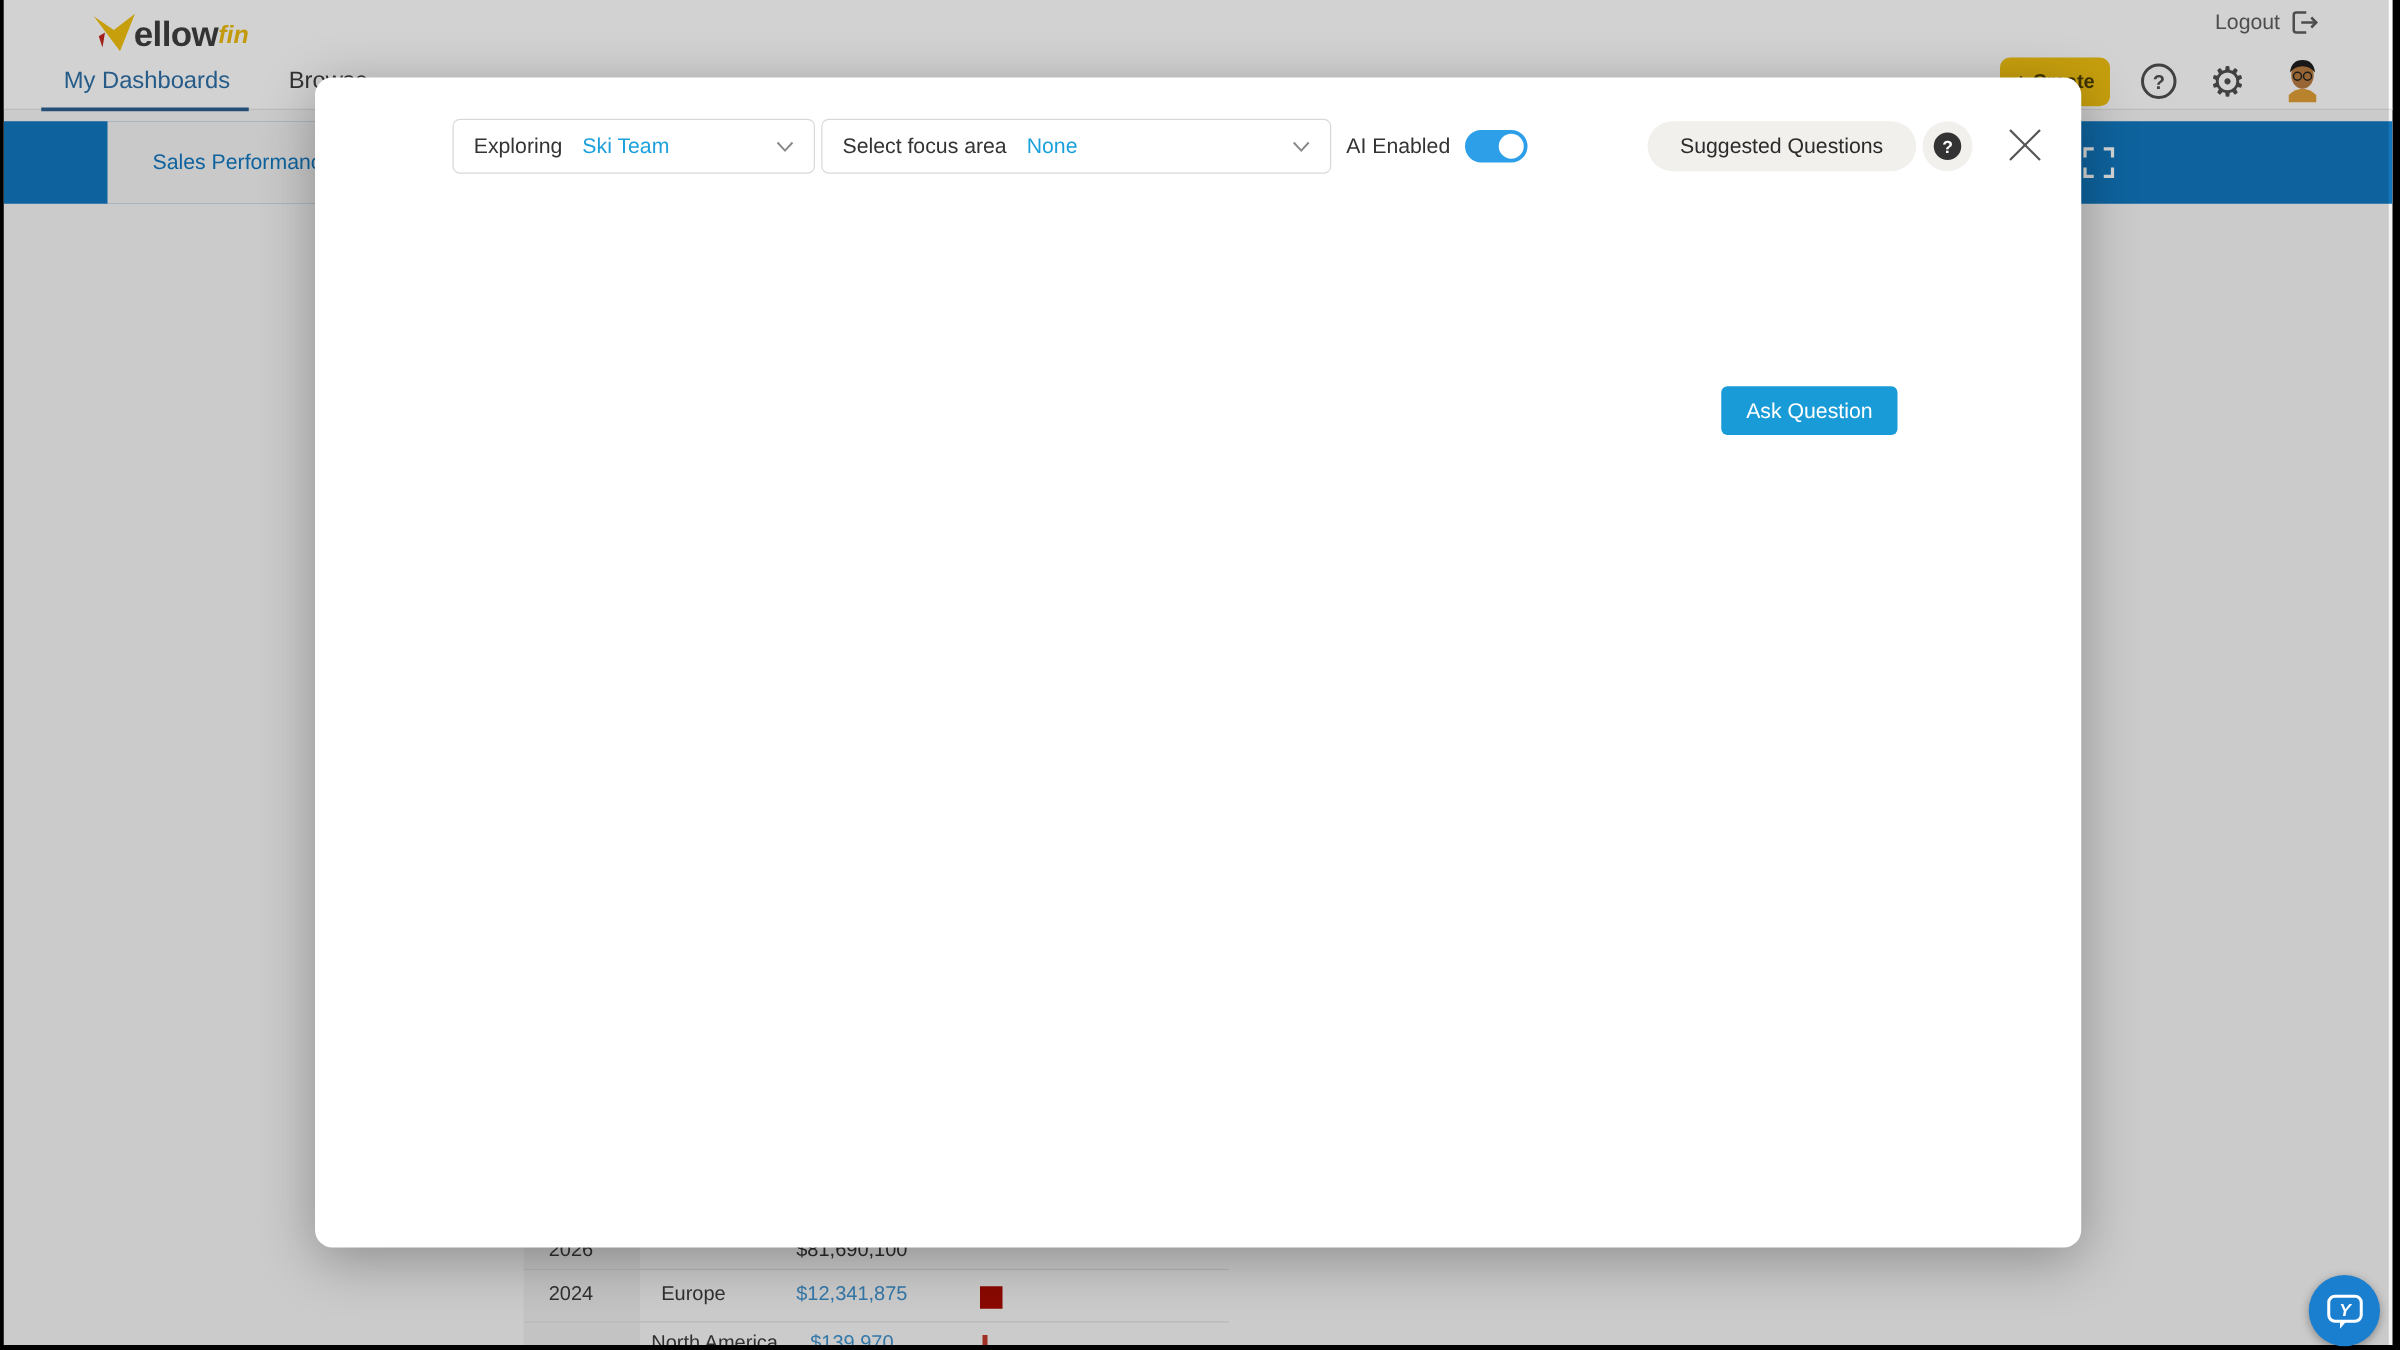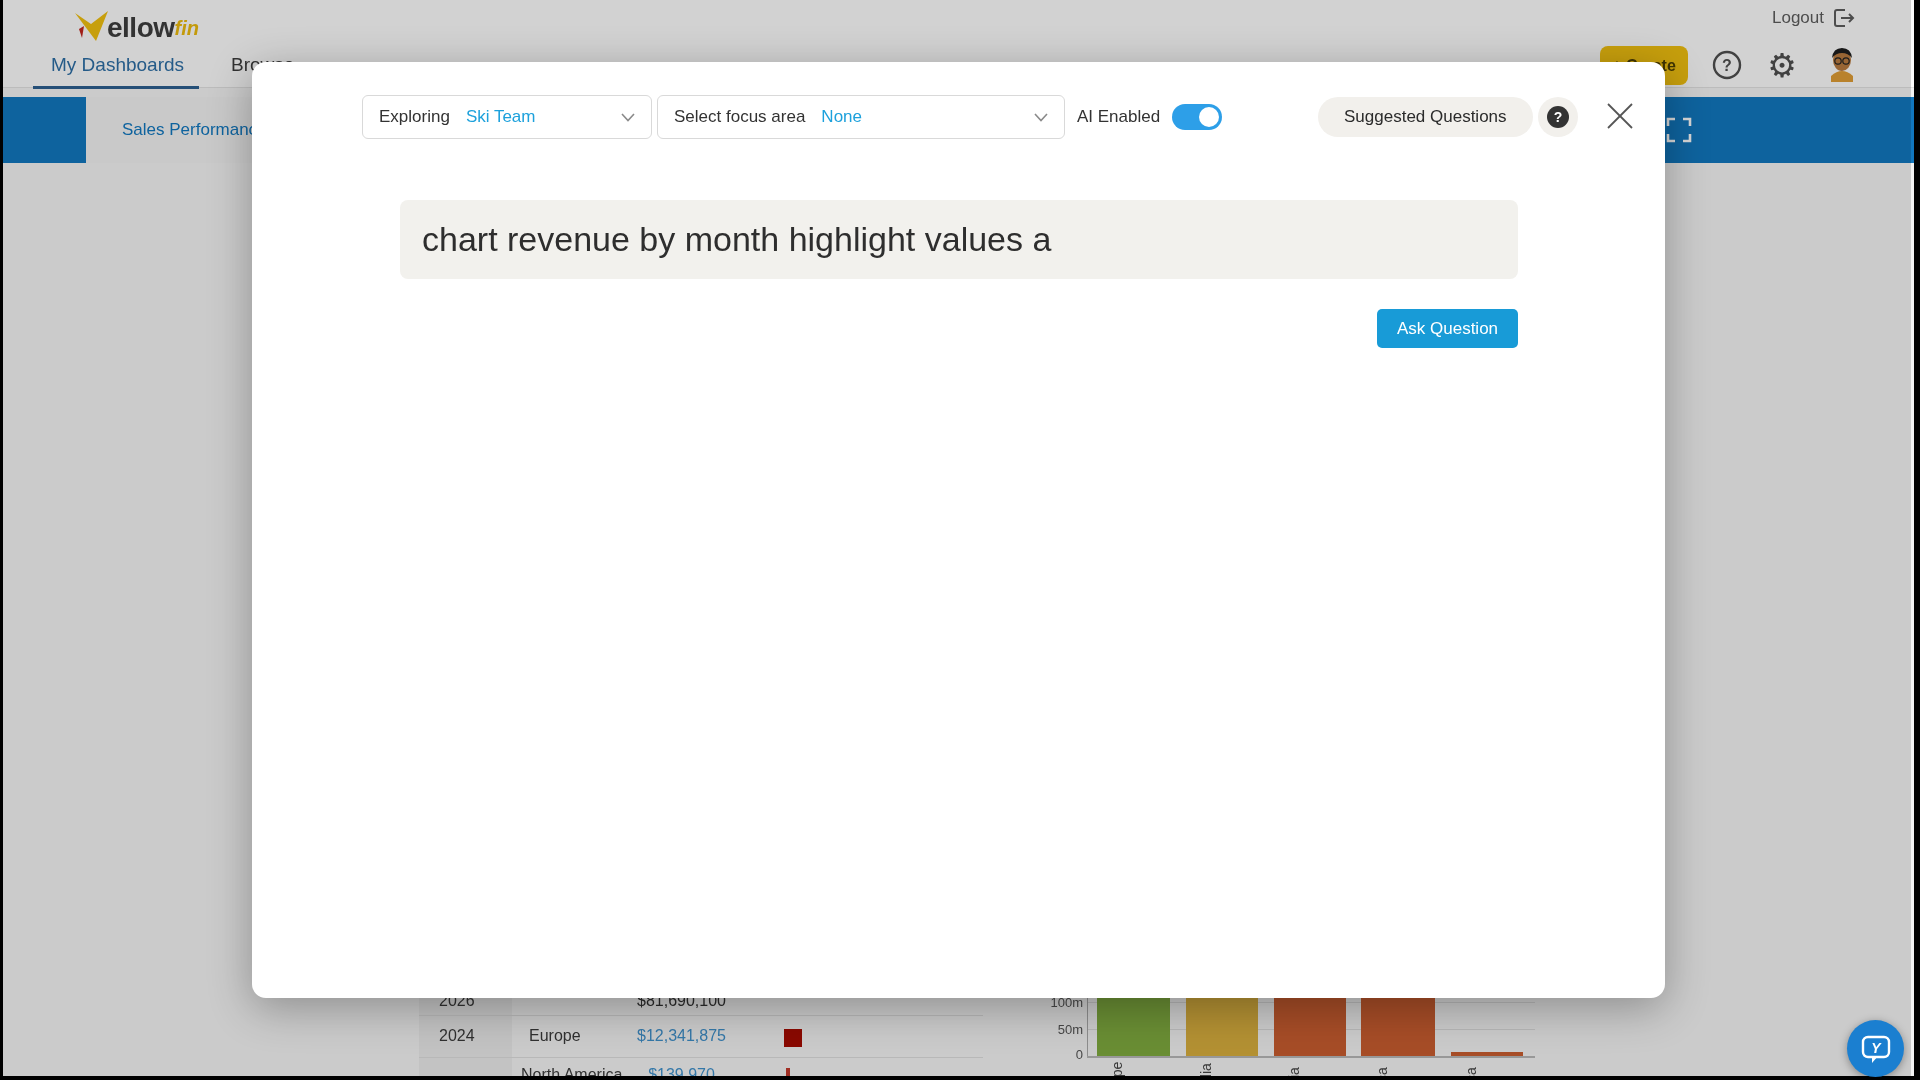--- a/index.html
+++ b/index.html
@@ -153,39 +153,20 @@
         <span class="redsq" style="top:2px;"></span>
       </div>
       <div class="tdivider" style="top:77px;"></div>
       <div class="trow" style="top:86px;">
         <span class="region" style="left:102px;">North America</span>
         <span class="val link">$139,970</span>
         <span class="redsliver" style="top:2px;"></span>
       </div>
     </div>
 
-    <div class="bgchart">
-      <div class="gridline" style="top:17px;"></div>
-      <div class="gridline" style="top:44px;"></div>
-      <div class="ytick" style="top:10px;">100m</div>
-      <div class="ytick" style="top:37px;">50m</div>
-      <div class="ytick" style="top:62px;">0</div>
-      <div class="yaxis"></div>
-      <div class="bar b1"></div>
-      <div class="bar b2"></div>
-      <div class="bar b3"></div>
-      <div class="bar b4"></div>
-      <div class="bar b5"></div>
-      <div class="xaxis"></div>
-      <div class="xlab" style="left:102px; top:84px;">ope</div>
-      <div class="xlab" style="left:191px; top:84px;">alia</div>
-      <div class="xlab" style="left:279px; top:84px;">sia</div>
-      <div class="xlab" style="left:367px; top:84px;">ica</div>
-      <div class="xlab" style="left:456px; top:84px;">ica</div>
-    </div>
   </div>
 
   <div class="overlay"></div>
 
   <div class="modal">
     <div class="dropdown dd1">
       <span>Exploring</span>
       <span class="dd-accent">Ski Team</span>
       <span class="dd-chevron">
         <svg width="14" height="9" viewBox="0 0 14 9">
@@ -211,21 +192,20 @@
     <button class="sq-pill">Suggested Questions</button>
     <div class="help-circle">
       <div class="help-dark">?</div>
     </div>
     <div class="close-x">
       <svg width="30" height="30" viewBox="0 0 30 30">
         <line x1="3" y1="3" x2="27" y2="27" stroke="#555" stroke-width="1.8"></line>
         <line x1="27" y1="3" x2="3" y2="27" stroke="#555" stroke-width="1.8"></line>
       </svg>
     </div>
-    <input class="question-input" type="text" value="chart revenue by month highlight values a" style="">
     <button class="ask-btn">Ask Question</button>
   </div>
 
   <div class="fab">
     <svg width="34" height="34" viewBox="0 0 34 34">
       <rect x="4" y="5" width="26" height="20" rx="5" fill="none" stroke="#fff" stroke-width="2.4"></rect>
       <polygon points="13,24 19,24 13,31" fill="#fff"></polygon>
       <text x="17" y="21" text-anchor="middle" font-size="14" font-weight="bold" font-style="italic" fill="#fff" font-family="Liberation Sans, sans-serif">Y</text>
     </svg>
   </div>

